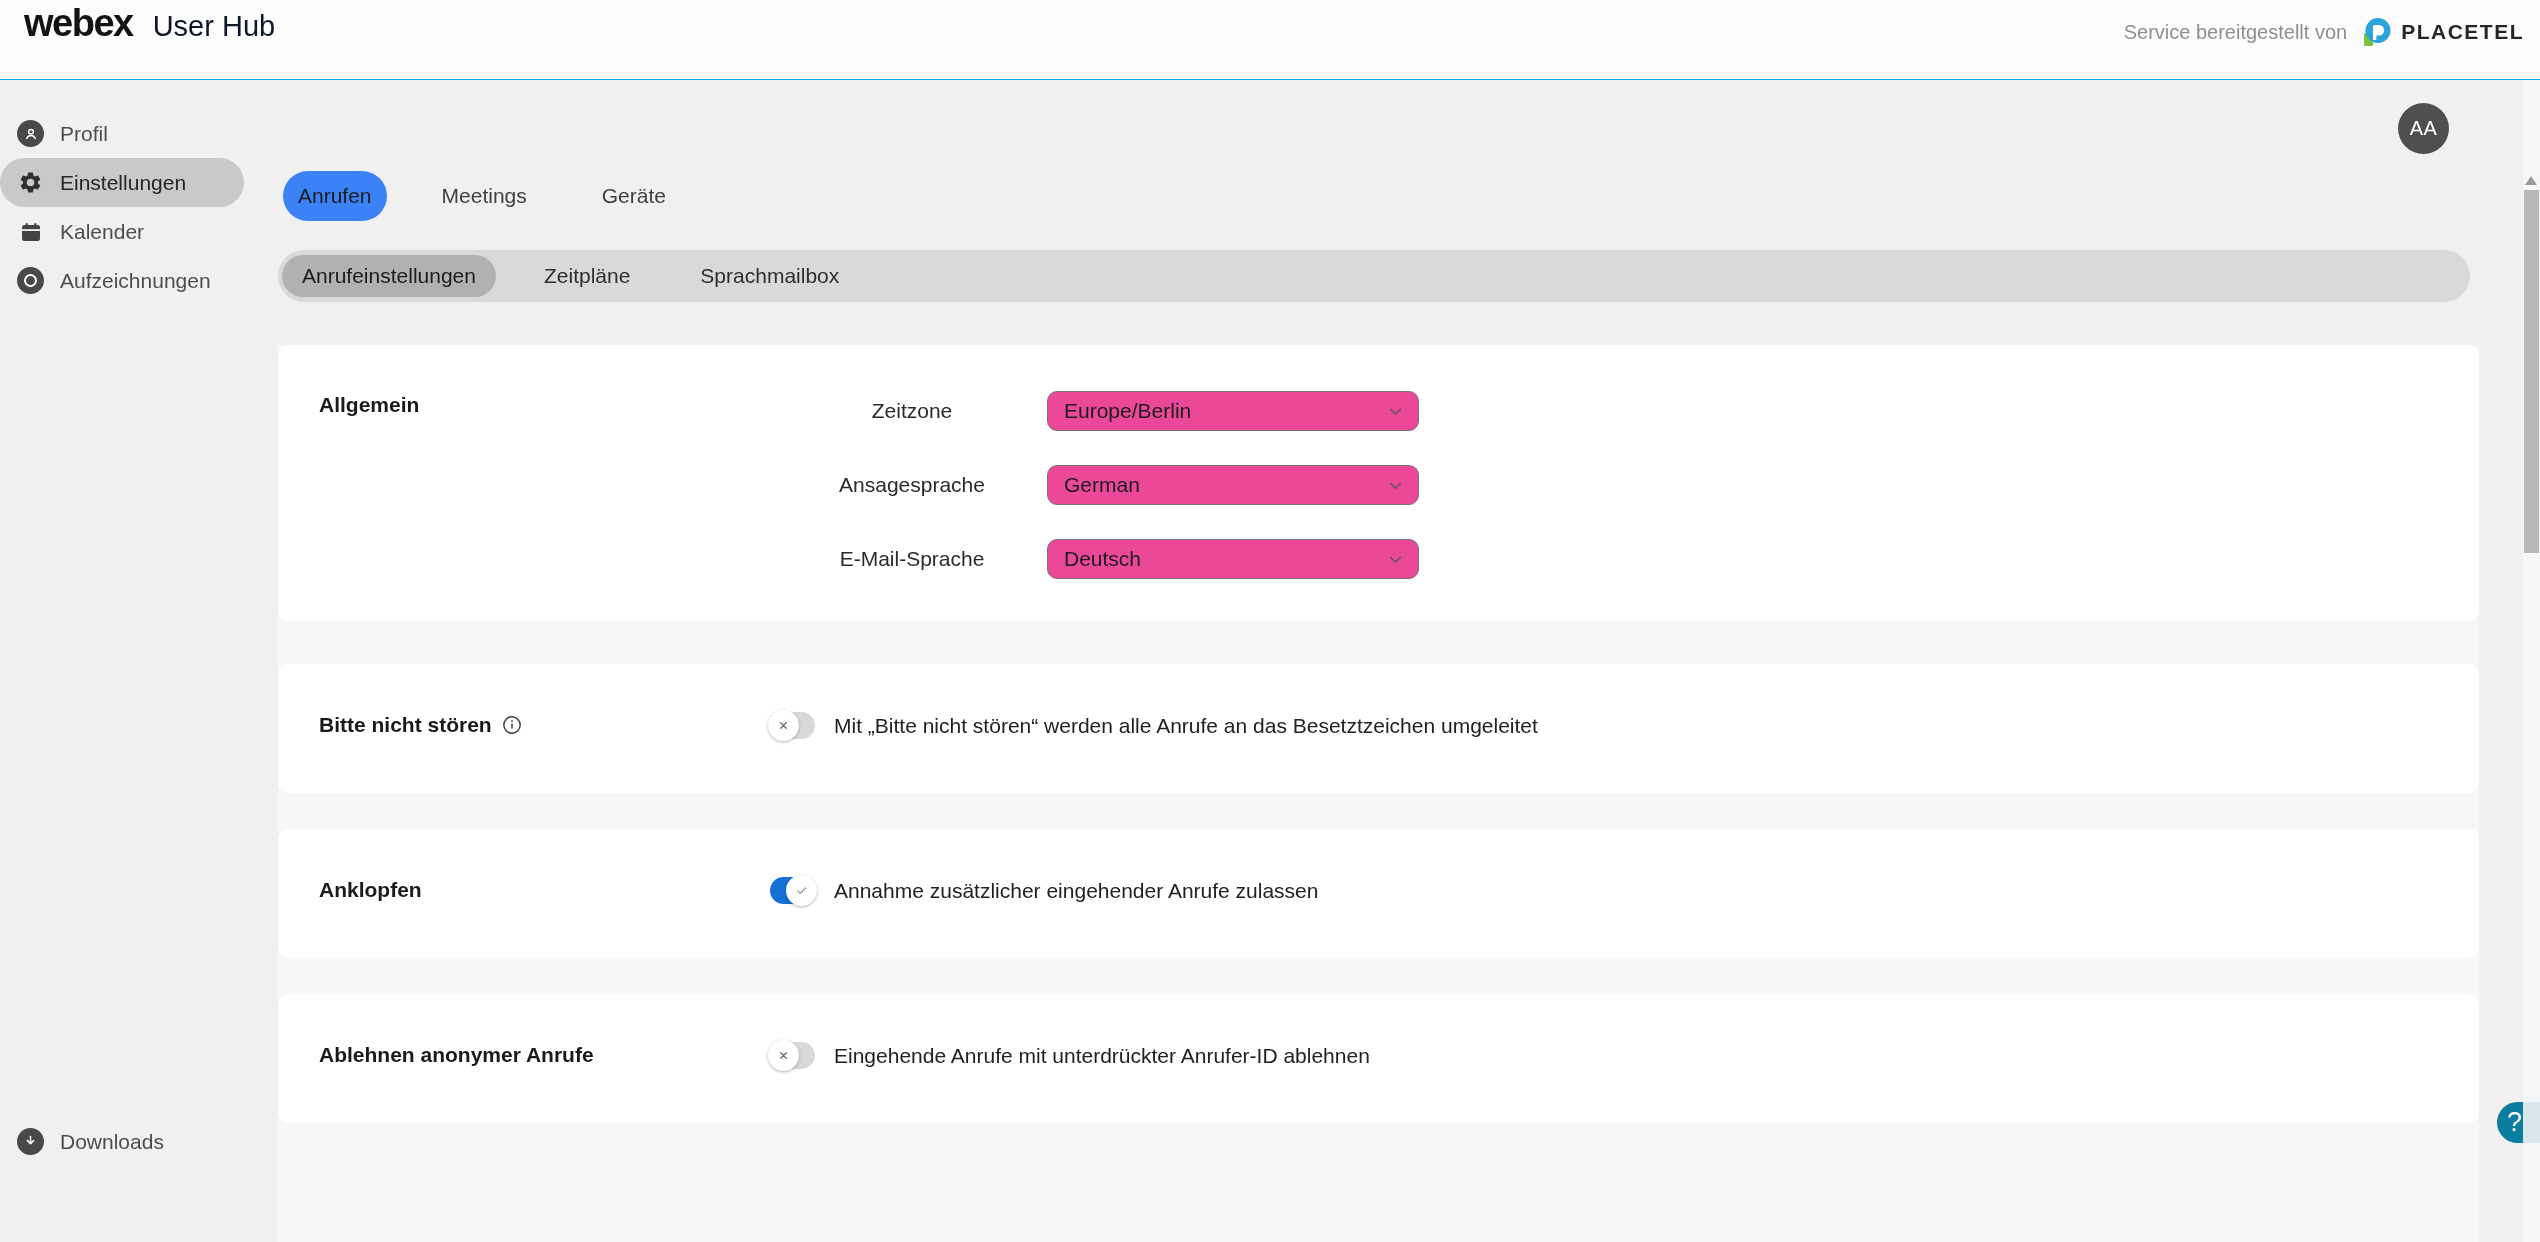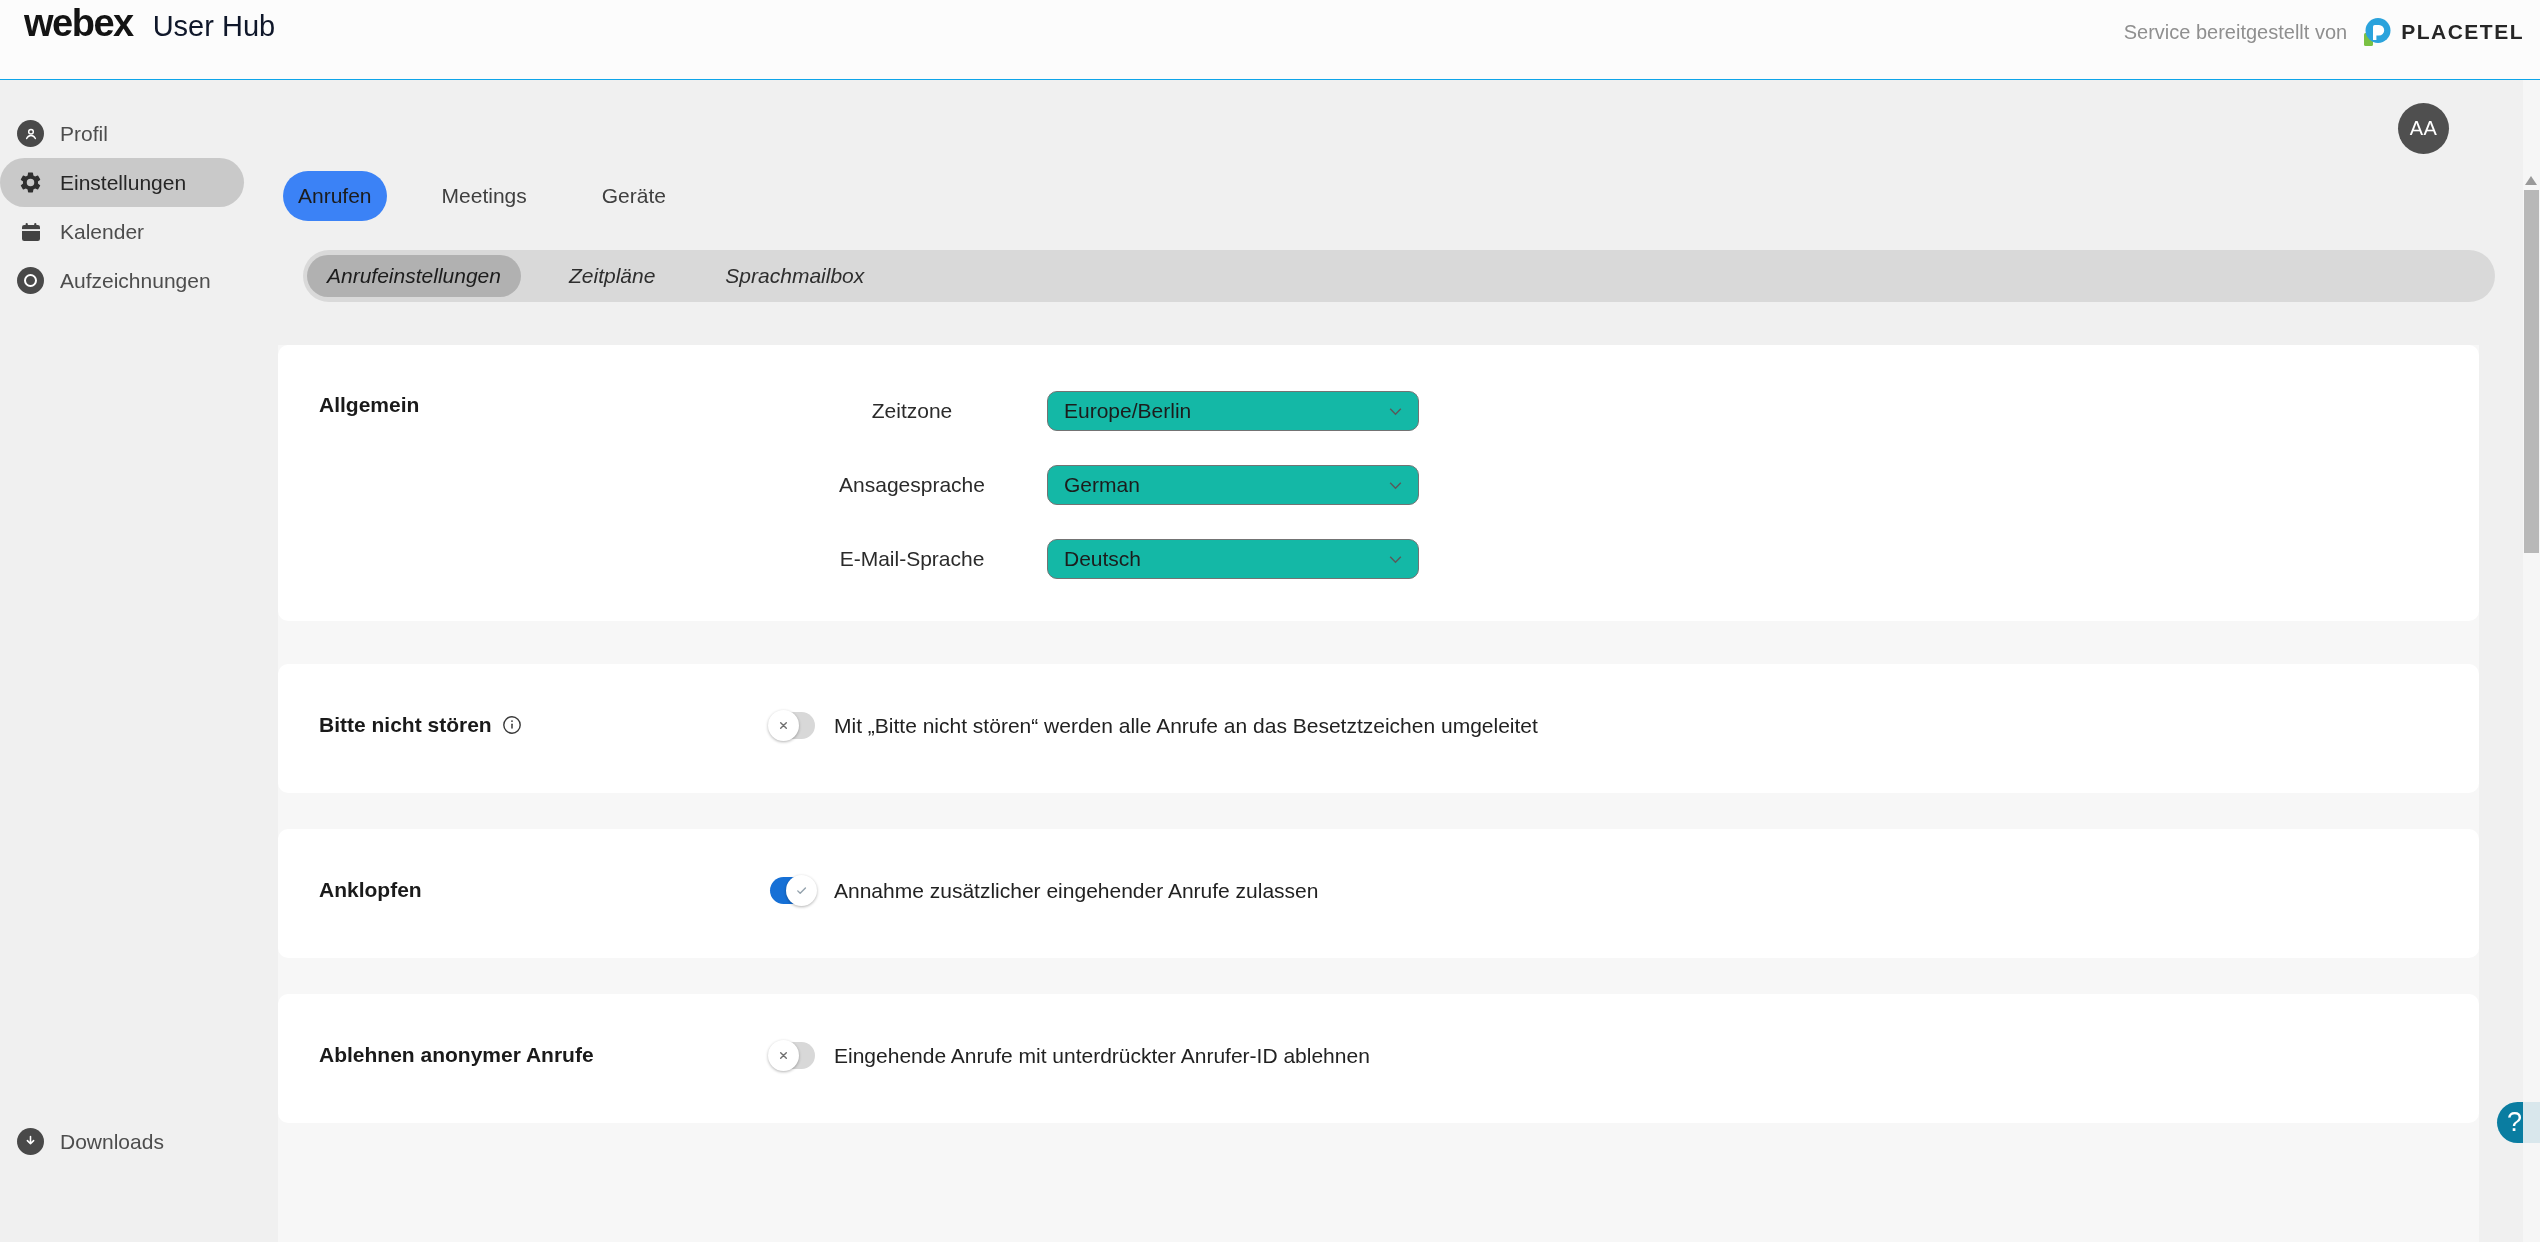--- a/index.html
+++ b/index.html
@@ -32,35 +32,35 @@
   
   .avatar { position:absolute; left:2398px; top:23px; width:51px; height:51px; border-radius:50%;
     background:#4f4f4f; color:#fff; font-size:20px; letter-spacing:.5px; display:flex; align-items:center; justify-content:center; cursor:pointer; }
   
   .tabs { position:absolute; left:283px; top:91px; height:50px; display:flex; align-items:center; }
   .tab-pill { height:50px; border-radius:25px; background:#3b82f6; display:flex; align-items:center; padding:0 15px; font-size:21px; color:#1c1c1c; cursor:pointer; white-space:nowrap; }
   .tab-plain { font-size:21px; color:#3f3f3f; cursor:pointer; white-space:nowrap; }
   .tab-meetings { margin-left:55px; }
   .tab-geraete { margin-left:75px; }
   
-  .subtabs { position:absolute; left:303px; top:170px; width:2192px; height:52px; background:#d9d9d9; border-radius:26px; display:flex; align-items:center;font-style:italic; }
+  .subtabs { position:absolute; left:278px; top:170px; width:2192px; height:52px; background:#d9d9d9; border-radius:26px; display:flex; align-items:center; }
   .subtab-pill { height:42px; margin-left:4px; border-radius:21px; background:#b1b1b1; display:flex; align-items:center; padding:0 20px; font-size:21px; color:#1c1c1c; cursor:pointer; white-space:nowrap; }
   .subtab-plain { font-size:21px; color:#2e2e2e; cursor:pointer; white-space:nowrap; }
   .st-zeitplaene { margin-left:48px; }
   .st-sprachmailbox { margin-left:70px; }
   
   .cards { position:absolute; left:278px; top:265px; width:2201px; bottom:0; background:#f7f7f7; }
   .card { background:#ffffff; border-radius:10px; position:relative; width:2201px; }
   .card-general { height:276px; margin-bottom:43px; }
   .card-setting { height:129px; margin-bottom:36px; }
   .card-general .sec-title { position:absolute; left:41px; top:48px; font-size:21px; font-weight:700; color:#1a1a1a; }
   .frow { position:absolute; left:499px; height:40px; display:flex; align-items:center;text-align:center; }
   .frow.r1 { top:46px; } .frow.r2 { top:120px; } .frow.r3 { top:194px; }
   .f-label { width:270px; font-size:21px; color:#2b2b2b; }
-  .select { width:372px; height:40px; border:1px solid #737373; border-radius:10px; background:#14b8a6;
+  .select { width:372px; height:40px; border:1px solid #737373; border-radius:10px; background:#ec4899;
     display:flex; align-items:center; justify-content:space-between; padding:0 14px 0 16px; cursor:pointer; }
   .select .sel-val { font-size:21px; color:#1c1c1c; }
   
   .s-title { position:absolute; left:41px; top:49px; display:flex; align-items:center; font-size:21px; font-weight:700; color:#1a1a1a; white-space:nowrap; }
   .s-title .info { margin-left:10px; display:inline-flex; cursor:pointer; }
   .s-desc { position:absolute; left:556px; top:48px; font-size:21px; line-height:28px; color:#222; white-space:nowrap; }
   
   .toggle { position:absolute; left:492px; top:48px; width:45px; height:27px; border-radius:14px; background:#d8d8d8; cursor:pointer; }
   .toggle .knob { position:absolute; top:-2px; width:31px; height:31px; border-radius:50%; background:#fff;
     box-shadow:0 1px 3px rgba(0,0,0,.3); display:flex; align-items:center; justify-content:center; }

